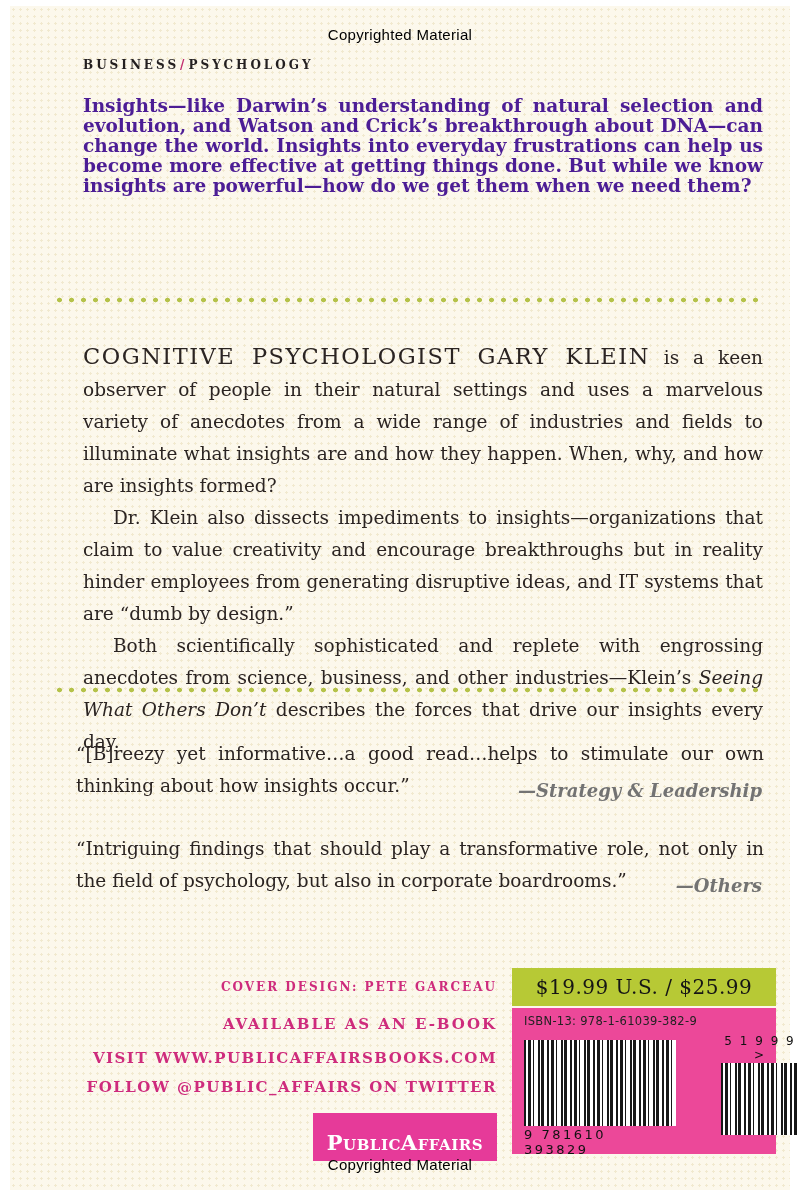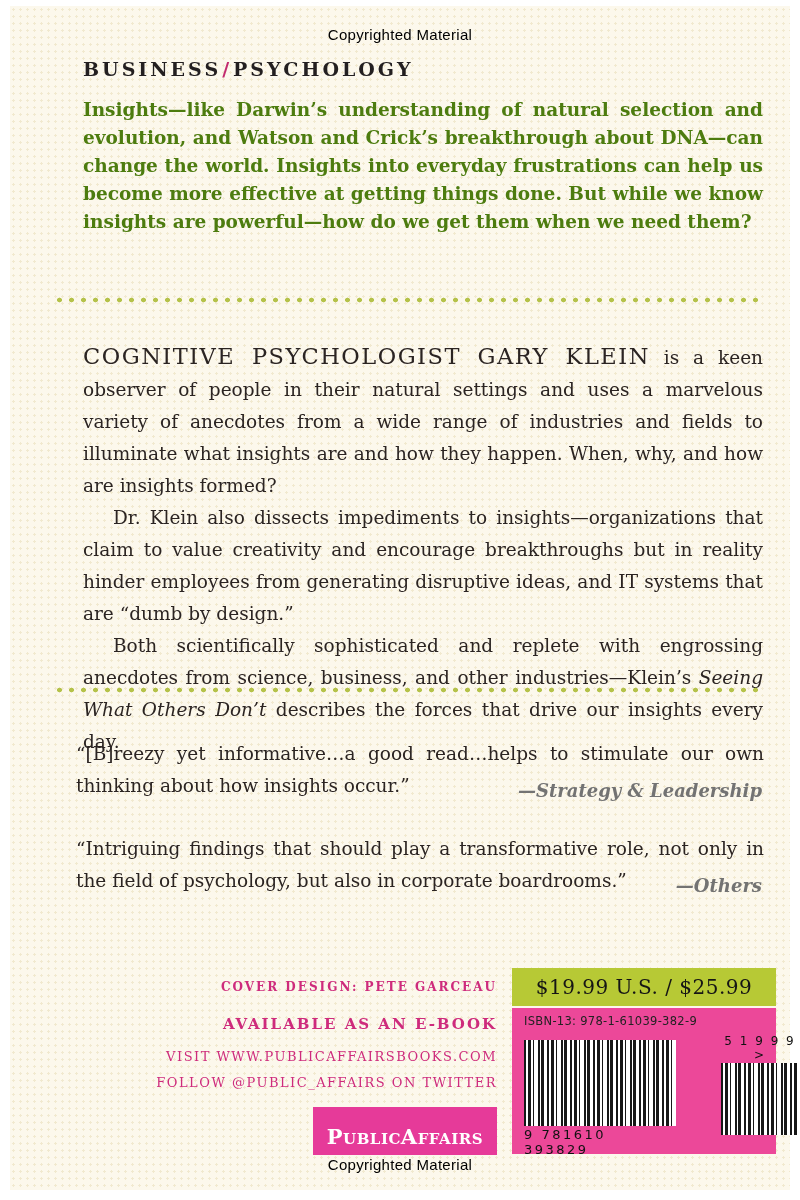--- a/index.html
+++ b/index.html
@@ -15,27 +15,27 @@
   }
   .copyright{
     position:absolute;width:100%;text-align:center;
     font-family:"Liberation Sans","DejaVu Sans",sans-serif;
     color:#000000;font-size:15px;letter-spacing:0.3px;
   }
   .copyright.top{top:26px;}
   .copyright.bottom{top:1156px;}
   .category{
     position:absolute;left:83px;top:58px;
-    font-size:19px;font-weight:bold;letter-spacing:3px;color:#231f20;
+    font-size:12px;font-weight:bold;letter-spacing:3px;color:#231f20;
   }
   .category .slash{color:#c22a6e;padding:0 1px;}
   .intro{
     position:absolute;left:83px;top:96px;width:680px;margin:0;
-    font-size:18.5px;line-height:28px;font-weight:600;
-    color:#4d7c0f;text-align:justify;
+    font-size:18.5px;line-height:20px;font-weight:600;
+    color:#4c1d95;text-align:justify;
   }
   .divider{
     position:absolute;left:57px;width:701px;height:6px;
     background-image:radial-gradient(circle at 2.5px 3px,#b5c24a 2.1px,rgba(0,0,0,0) 2.7px);
     background-size:12px 6px;background-repeat:repeat-x;
   }
   .divider.d1{top:297px;}
   .divider.d2{top:687px;}
   .description{position:absolute;left:83px;top:340px;width:680px;}
   .description p{margin:0;font-size:18.5px;line-height:32px;text-align:justify;}
@@ -53,21 +53,21 @@
   .footer-links{
     position:absolute;left:60px;top:980px;width:437px;text-align:right;color:#ce2b7c;
   }
   .footer-links .small-line{
     font-size:12px;font-weight:bold;letter-spacing:2px;margin-bottom:21px;
   }
   .footer-links .med-line{
     font-size:15px;font-weight:bold;letter-spacing:2px;margin-bottom:16px;
   }
   .footer-links .big-line{
-    font-size:13px;font-weight:normal;letter-spacing:1.5px;margin-bottom:11px;
+    font-size:15px;font-weight:bold;letter-spacing:1.5px;margin-bottom:11px;
   }
   .publisher-logo{
     display:inline-block;margin-top:6px;background:#e63a99;color:#ffffff;
     font-variant:small-caps;font-weight:bold;font-size:21px;letter-spacing:0.5px;
     padding:18px 14px 6px 14px;line-height:24px;
   }
   .retail{position:absolute;left:512px;top:968px;width:264px;}
   .price-box{
     background:#b7c935;color:#151515;height:38px;line-height:38px;
     text-align:center;font-size:20px;letter-spacing:0.5px;

